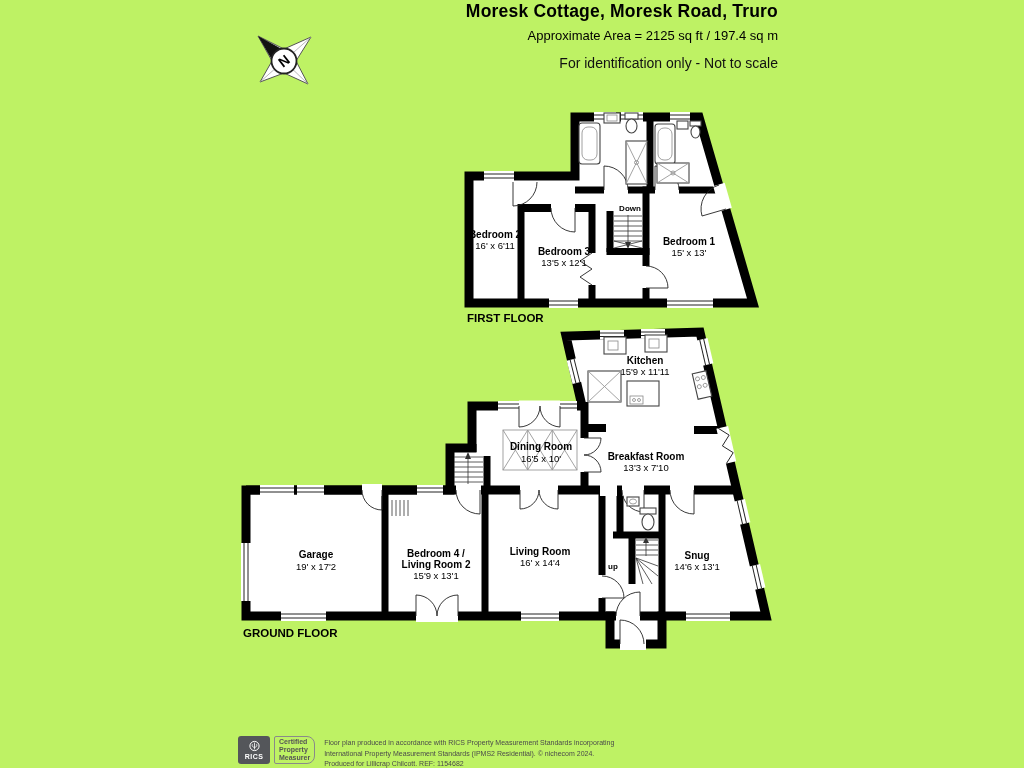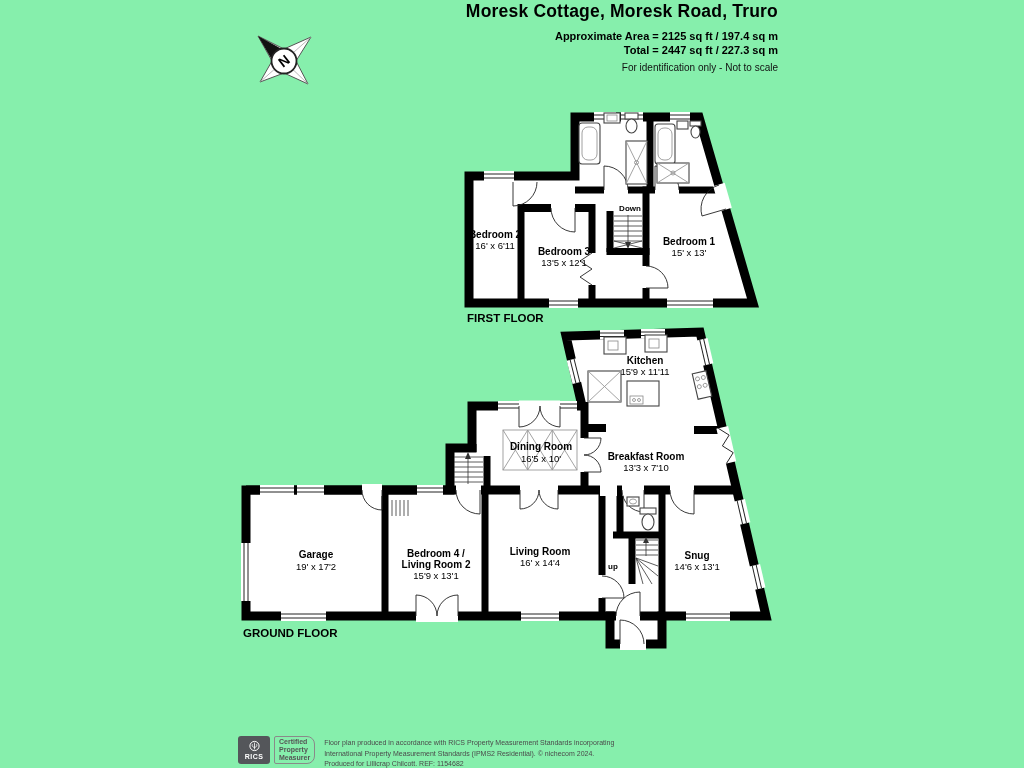--- a/index.html
+++ b/index.html
@@ -1,24 +1,24 @@
 <!DOCTYPE html>
 <html><head>
 <meta charset="utf-8">
 <style>
   html,body{margin:0;padding:0;background:#fff;}
-  #page{position:relative;width:1024px;height:768px;background:#86efac;overflow:hidden;
+  #page{position:relative;width:1024px;height:768px;background:#bef264;overflow:hidden;
         font-family:"Liberation Sans",sans-serif;}
   #plan-svg{position:absolute;left:0;top:0;}
   
   .header{position:absolute;top:0;left:0;width:778px;text-align:right;color:#000;}
   .title{font-size:17.5px;font-weight:bold;letter-spacing:0.2px;margin-top:1px;}
-  .area-line{font-size:11px;line-height:14px;font-weight:700;}
+  .area-line{font-size:13px;line-height:14px;font-weight:400;}
   .area-block{margin-top:7px;}
-  .disclaimer{font-size:10px;margin-top:5px;color:#111;}
+  .disclaimer{font-size:14px;margin-top:12px;color:#111;}
   
   .footer{position:absolute;left:238px;top:736px;display:flex;align-items:flex-start;}
   .rics-box{width:32px;height:28px;background:#54565a;border-radius:3px;color:#fff;
             display:flex;flex-direction:column;align-items:center;justify-content:center;}
   .rics-box .rics-word{font-size:7px;font-weight:bold;letter-spacing:0.5px;margin-top:1px;}
   .cert-box{margin-left:4px;border:1px solid #8a8a8a;border-radius:2px 8px 8px 2px;
             padding:1px 4px;height:24px;display:flex;flex-direction:column;justify-content:center;}
   .cert-box div{font-size:7px;font-weight:bold;color:#555;line-height:1.18;}
   .foot-text{margin-left:9px;padding-top:2px;}
   .foot-text div{font-size:7px;color:#4a4a4a;line-height:1.5;}
@@ -39,21 +39,20 @@
 </style>
 </head>
 <body>
 
 <div id="page">
 
   <div class="header">
     <div class="title">Moresk Cottage, Moresk Road, Truro</div>
     <div class="area-block">
       <div class="area-line">Approximate Area = 2125 sq ft / 197.4 sq m</div>
-      <div class="area-line">Total = 2447 sq ft / 227.3 sq m</div>
     </div>
     <div class="disclaimer">For identification only - Not to scale</div>
   </div>
 
   <svg id="plan-svg" width="1024" height="768" viewBox="0 0 1024 768">
 
     <g>
       <path d="M258,36 L284,49 L311,37 L296,61 L308,84 L284,73 L260,82 L272,61 Z" fill="#fff" stroke="#555" stroke-width="1"></path>
       <line x1="258" y1="36" x2="308" y2="84" stroke="#999" stroke-width="0.7"></line>
       <line x1="311" y1="37" x2="260" y2="82" stroke="#999" stroke-width="0.7"></line>

